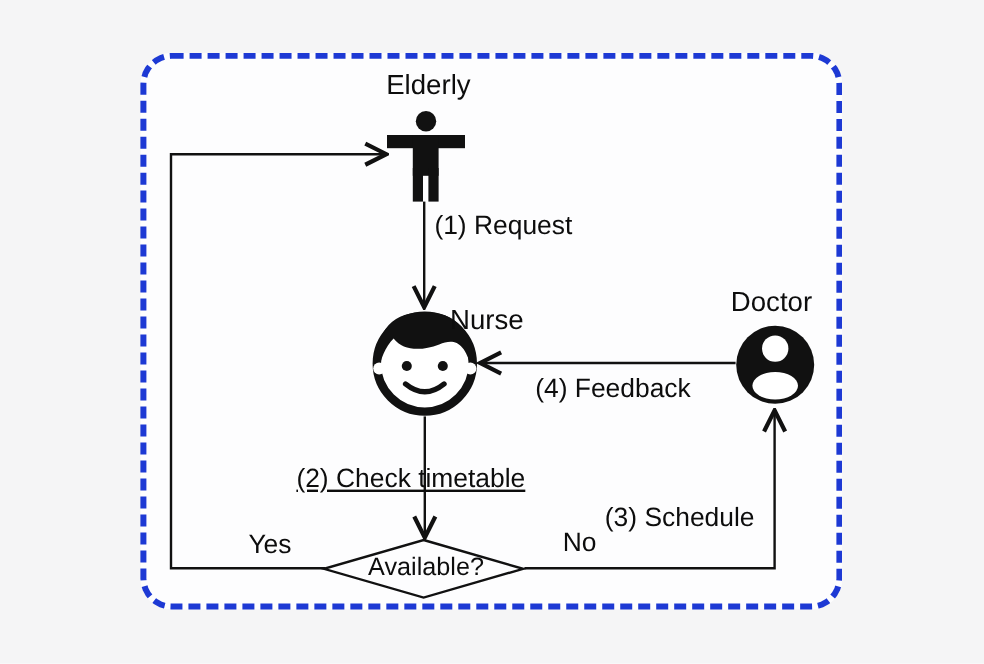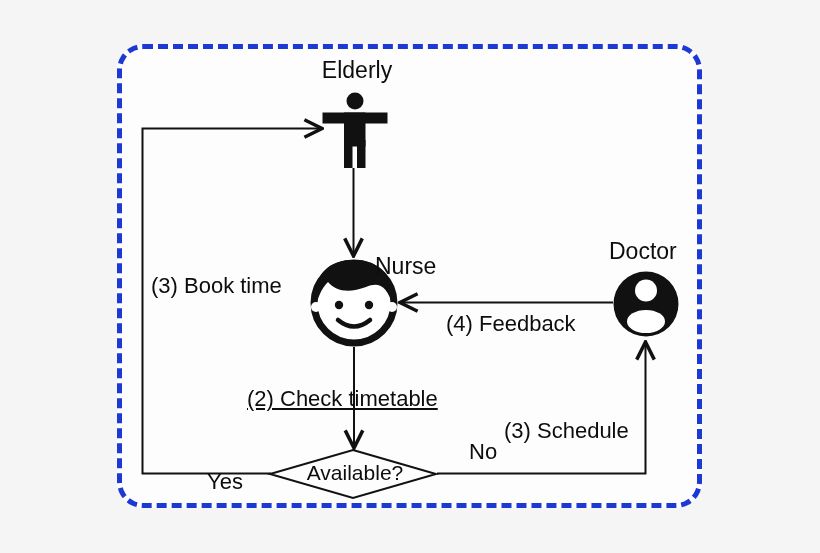--- a/index.html
+++ b/index.html
@@ -85,20 +85,20 @@
       <circle cx="646" cy="304" r="32.5" fill="#111111"></circle>
       <circle cx="646" cy="290.5" r="11" fill="#ffffff"></circle>
       <ellipse cx="646" cy="321.5" rx="19" ry="11.5" fill="#ffffff"></ellipse>
     </g>
   </svg>
 
   <div class="lbl node center" style="left:357px;top:58px;">Elderly</div>
   <div class="lbl node" style="left:375px;top:254px;">Nurse</div>
   <div class="lbl node" style="left:609px;top:239px;">Doctor</div>
 
-  <div class="lbl" style="left:151px;top:274px;">(3) Book time</div>
+  <div class="lbl" style="left:362px;top:176px;">(1) Request</div>
   <div class="lbl" style="left:446px;top:312px;">(4) Feedback</div>
   <div class="lbl" style="left:247px;top:387px;text-decoration:underline;">(2) Check timetable</div>
   <div class="lbl" style="left:504px;top:419px;text-align:center;">(3) Schedule</div>
-  <div class="lbl" style="left:207px;top:442px;margin-top:28px;">Yes</div>
+  <div class="lbl" style="left:207px;top:442px;">Yes</div>
   <div class="lbl" style="left:469px;top:440px;text-align:center;">No</div>
   <div class="lbl decision center" style="left:355px;top:462px;text-align:right;">Available?</div>
 </div>
 
 </body></html>

